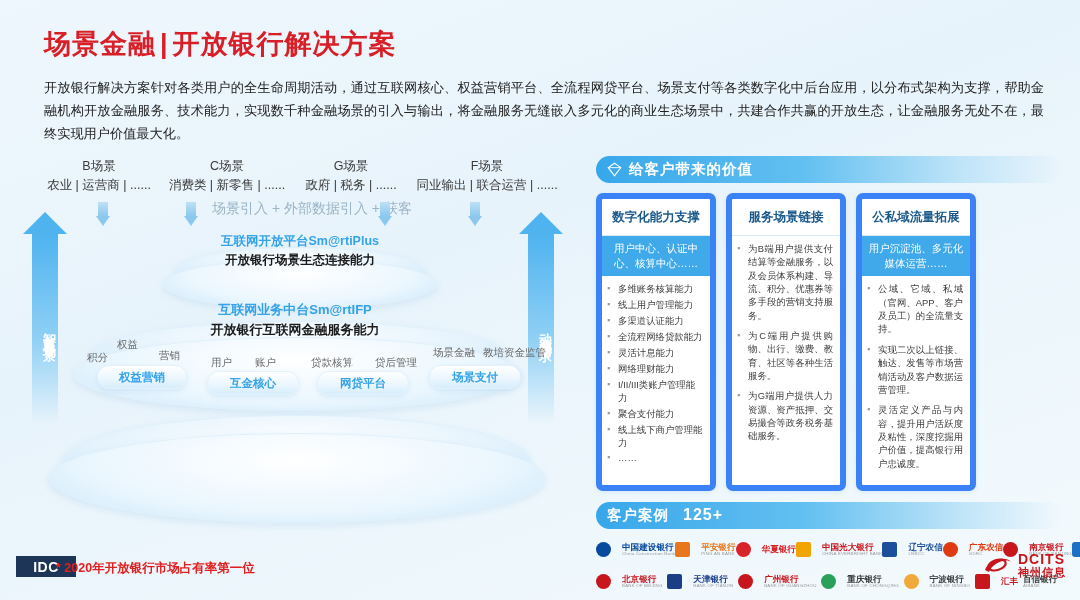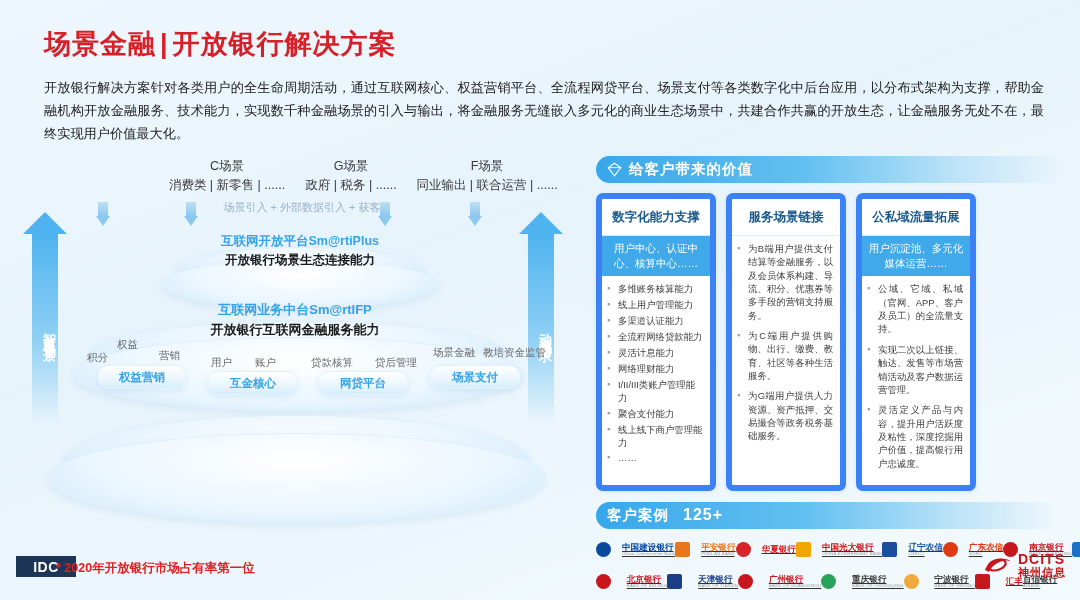--- a/index.html
+++ b/index.html
@@ -21,21 +21,21 @@
     position:absolute; left:44px; top:76px; width:1000px;
     font-size:13.2px; line-height:1.75; color:#222; text-align:justify;
   }
   
   .diagram { position:absolute; left:0px; top:150px; width:590px; height:360px; }
   .scen-col { position:absolute; text-align:center; }
   .scen-tag { font-size:12.5px; color:#3a3a3a; }
   .scen-sub { font-size:12.5px; color:#3a3a3a; white-space:nowrap; margin-top:2px; }
   .flowtext {
     position:absolute; left:212px; top:50px; width:180px; text-align:center;
-    font-size:11px; color:#9bb4c6; white-space:nowrap;
+    font-size:14px; color:#9bb4c6; white-space:nowrap;
   }
   .arrow-down {
     position:absolute; width:14px; height:26px;
   }
   .arrow-down i {
     display:block; width:10px; height:14px; margin-left:2px;
     background:linear-gradient(180deg,#bfe0f5,#8cc8ee);
   }
   .arrow-down b {
     display:block; width:0;height:0;
@@ -98,21 +98,21 @@
     background:#3fa9ea; color:#fff; font-size:10.5px; line-height:1.45;
     text-align:center; padding:5px 6px;
   }
   .card-body { padding:6px 7px 8px 5px; min-height:165px; }
   .bul { display:flex; font-size:9.4px; line-height:1.42; color:#3c3c3c; margin-bottom:2px; }
   .bul .dot { flex:0 0 11px; color:#9a9a9a; font-size:9px; line-height:1.55; }
   .bul.para { margin-bottom:7px; text-align:justify; }
   .band2 { margin-top:11px; }
   .logos { margin-top:7px; }
   .logorow { display:flex; align-items:center; gap:0px; }
-  .logo { height:27px; display:flex; align-items:center; gap:11px; flex:1 1 auto; justify-content:space-between;text-decoration:underline; }
+  .logo { height:27px; display:flex; align-items:center; gap:11px; flex:1 1 auto; justify-content:flex-start; }
   .lname { font-size:8.6px; font-weight:bold; color:#c8161d; white-space:nowrap; line-height:1.05; }
   .lname small { display:block; font-size:4.4px; font-weight:normal; letter-spacing:.2px; color:#9a9a9a; }
   .mark { width:15px;height:15px;border-radius:50%; flex:0 0 auto; }
   
   .footer-note {
     position:absolute; left:56px; top:560px;
     font-size:12.5px; font-weight:bold; color:#e02020; white-space:nowrap;
   }
   .idc {
     position:absolute; left:16px; top:556px; width:60px; height:21px;
@@ -127,20 +127,24 @@
 </head>
 <body>
 
 <div class="title">
   <span>场景金融</span><span class="bar">|</span><span>开放银行解决方案</span>
 </div>
 <div class="intro">开放银行解决方案针对各类用户的全生命周期活动，通过互联网核心、权益营销平台、全流程网贷平台、场景支付等各类数字化中后台应用，以分布式架构为支撑，帮助金融机构开放金融服务、技术能力，实现数千种金融场景的引入与输出，将金融服务无缝嵌入多元化的商业生态场景中，共建合作共赢的开放生态，让金融服务无处不在，最终实现用户价值最大化。</div>
 
 <div class="diagram">
 
+  <div class="scen-col" style="left:24px; top:8px; width:150px;">
+    <div class="scen-tag">B场景</div>
+    <div class="scen-sub">农业 | 运营商 | ......</div>
+  </div>
   <div class="scen-col" style="left:152px; top:8px; width:150px;">
     <div class="scen-tag">C场景</div>
     <div class="scen-sub">消费类 | 新零售 | ......</div>
   </div>
   <div class="scen-col" style="left:276px; top:8px; width:150px;">
     <div class="scen-tag">G场景</div>
     <div class="scen-sub">政府 | 税务 | ......</div>
   </div>
   <div class="scen-col" style="left:402px; top:8px; width:170px;">
     <div class="scen-tag">F场景</div>

